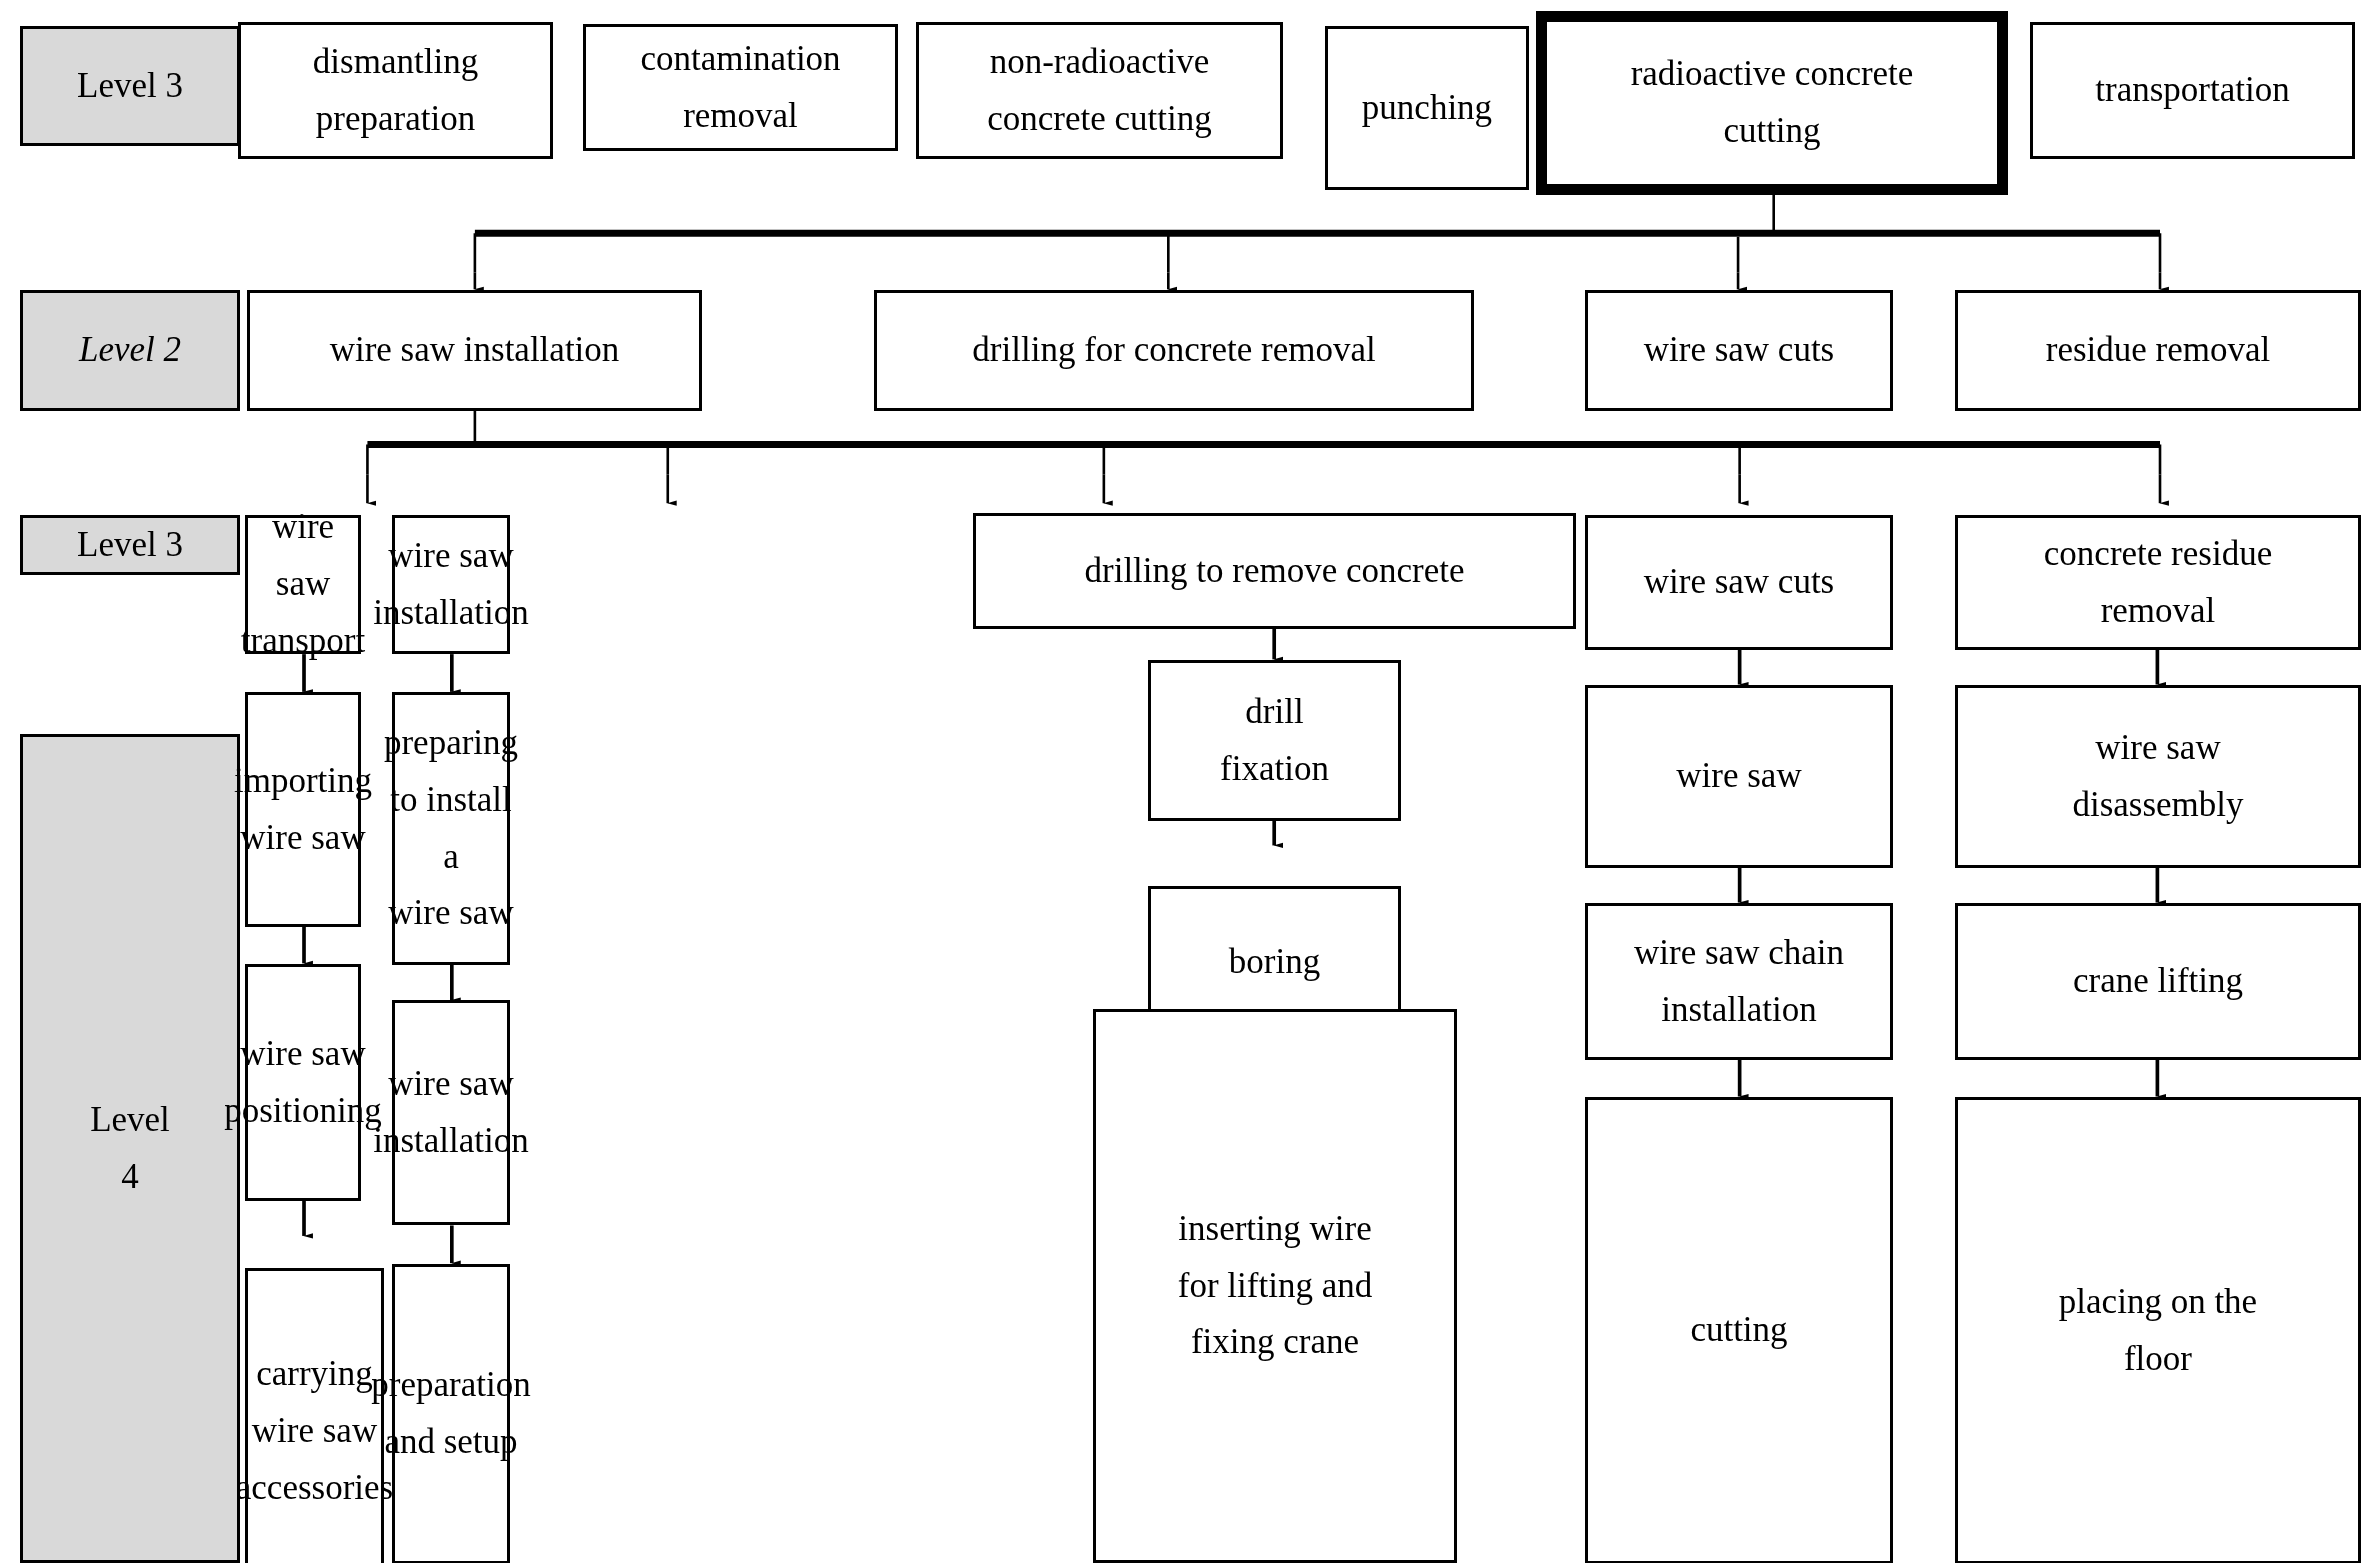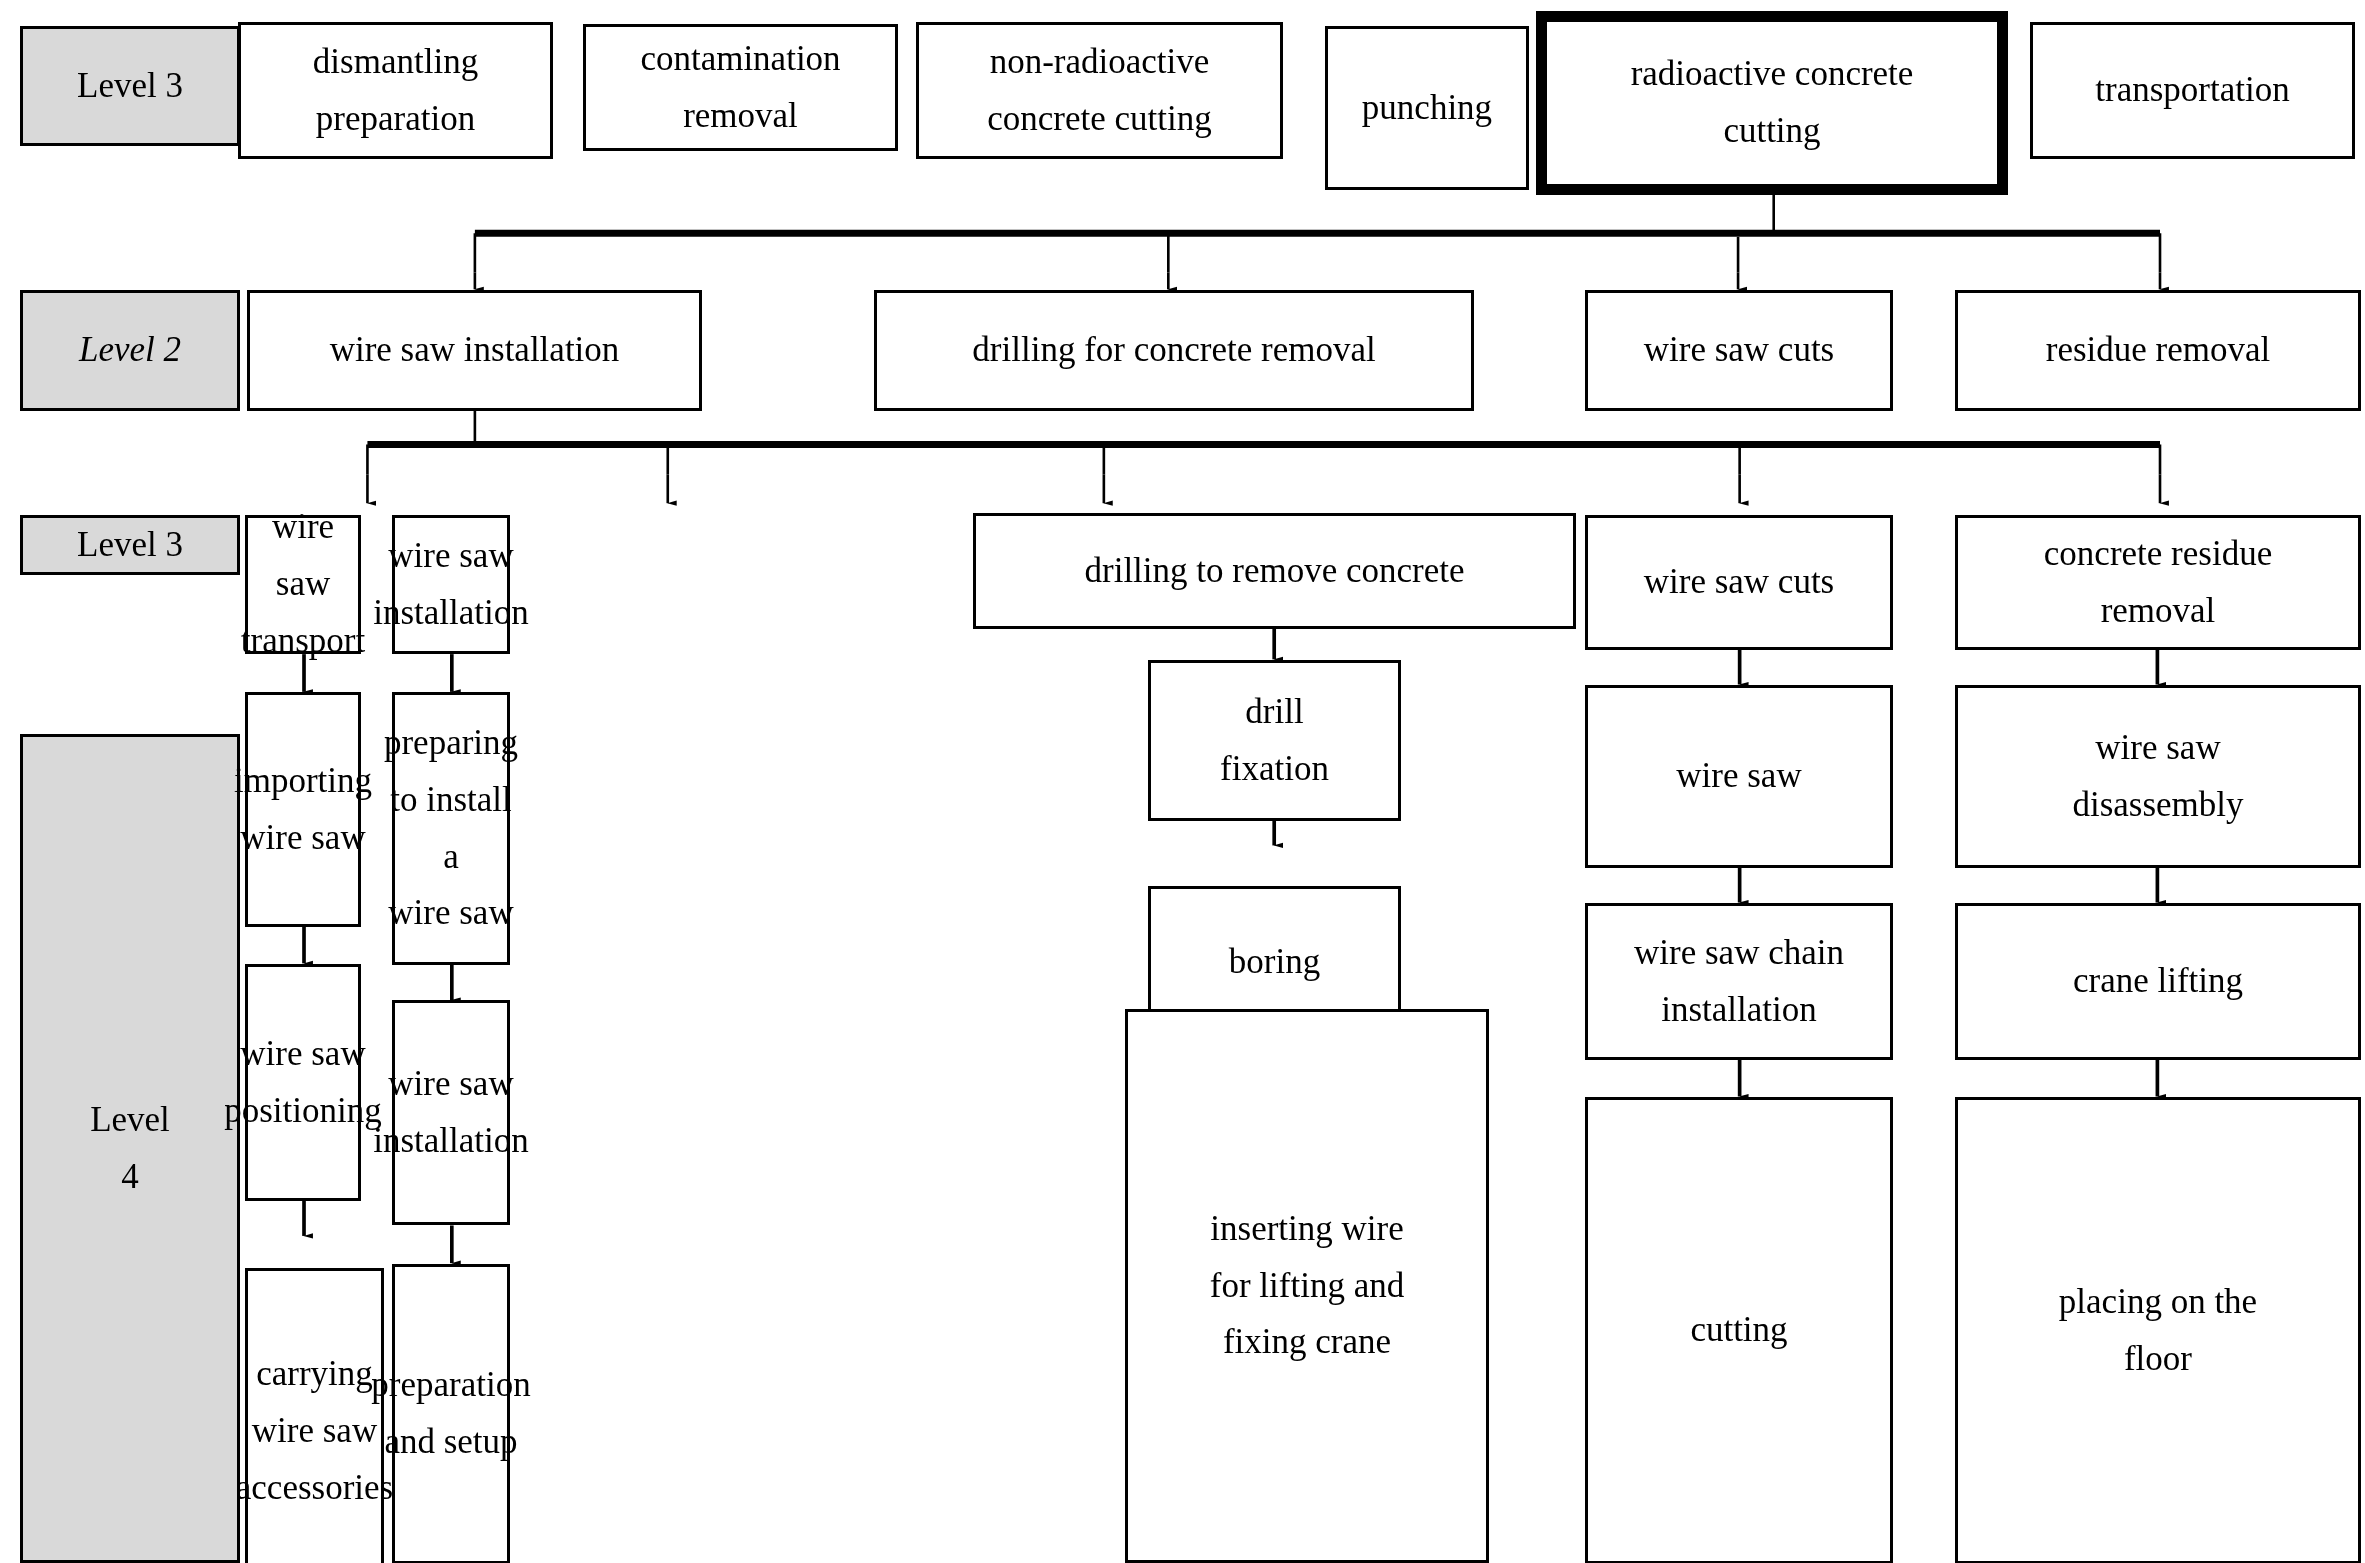--- a/index.html
+++ b/index.html
@@ -144,21 +144,21 @@
   <div class="box" style="left:245px;top:692px;width:116px;height:235px;">importing<br>wire saw</div>
   <div class="box" style="left:245px;top:964px;width:116px;height:237px;">wire saw<br>positioning</div>
   <div class="box" style="left:245px;top:1268px;width:139px;height:327px;">carrying<br>wire saw<br>accessories</div>
 
   <div class="box" style="left:392px;top:692px;width:118px;height:273px;">preparing<br>to install a<br>wire saw</div>
   <div class="box" style="left:392px;top:1000px;width:118px;height:225px;">wire saw<br>installation</div>
   <div class="box" style="left:392px;top:1264px;width:118px;height:300px;">preparation<br>and setup</div>
 
   <div class="box" style="left:1148px;top:660px;width:253px;height:161px;">drill<br>fixation</div>
   <div class="box" style="left:1148px;top:886px;width:253px;height:152px;">boring</div>
-  <div class="box" style="left:1093px;top:1009px;width:364px;height:554px;margin-left:32px;">inserting wire<br>for lifting and<br>fixing crane</div>
+  <div class="box" style="left:1093px;top:1009px;width:364px;height:554px;">inserting wire<br>for lifting and<br>fixing crane</div>
 
   <div class="box" style="left:1585px;top:685px;width:308px;height:183px;">wire saw</div>
   <div class="box" style="left:1585px;top:903px;width:308px;height:157px;">wire saw chain<br>installation</div>
   <div class="box" style="left:1585px;top:1097px;width:308px;height:467px;">cutting</div>
 
   <div class="box" style="left:1955px;top:685px;width:406px;height:183px;">wire saw<br>disassembly</div>
   <div class="box" style="left:1955px;top:903px;width:406px;height:157px;text-align:right;">crane lifting</div>
   <div class="box" style="left:1955px;top:1097px;width:406px;height:467px;">placing on the<br>floor</div>
 
 </div>

